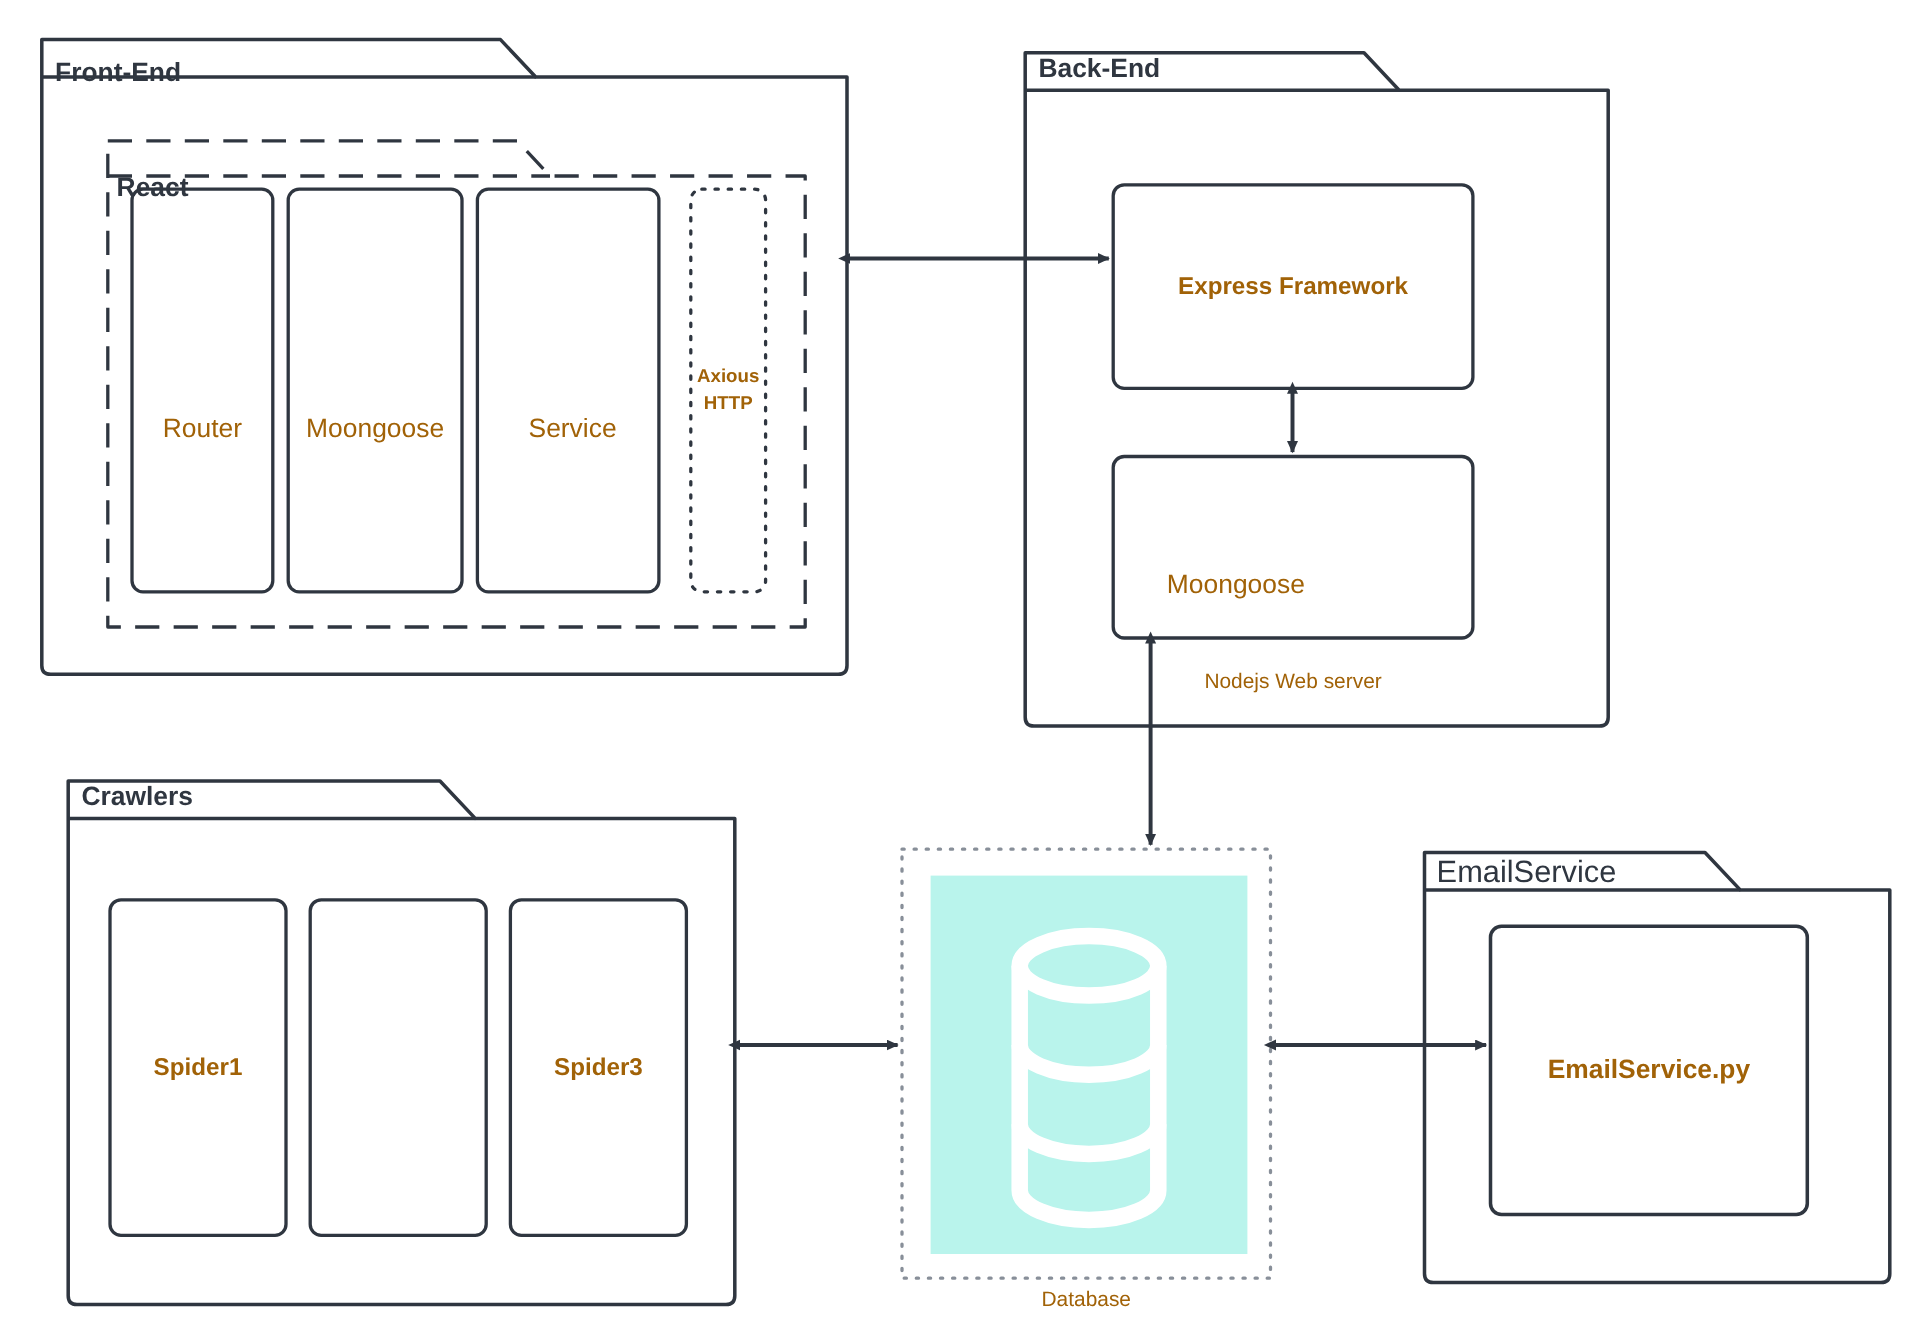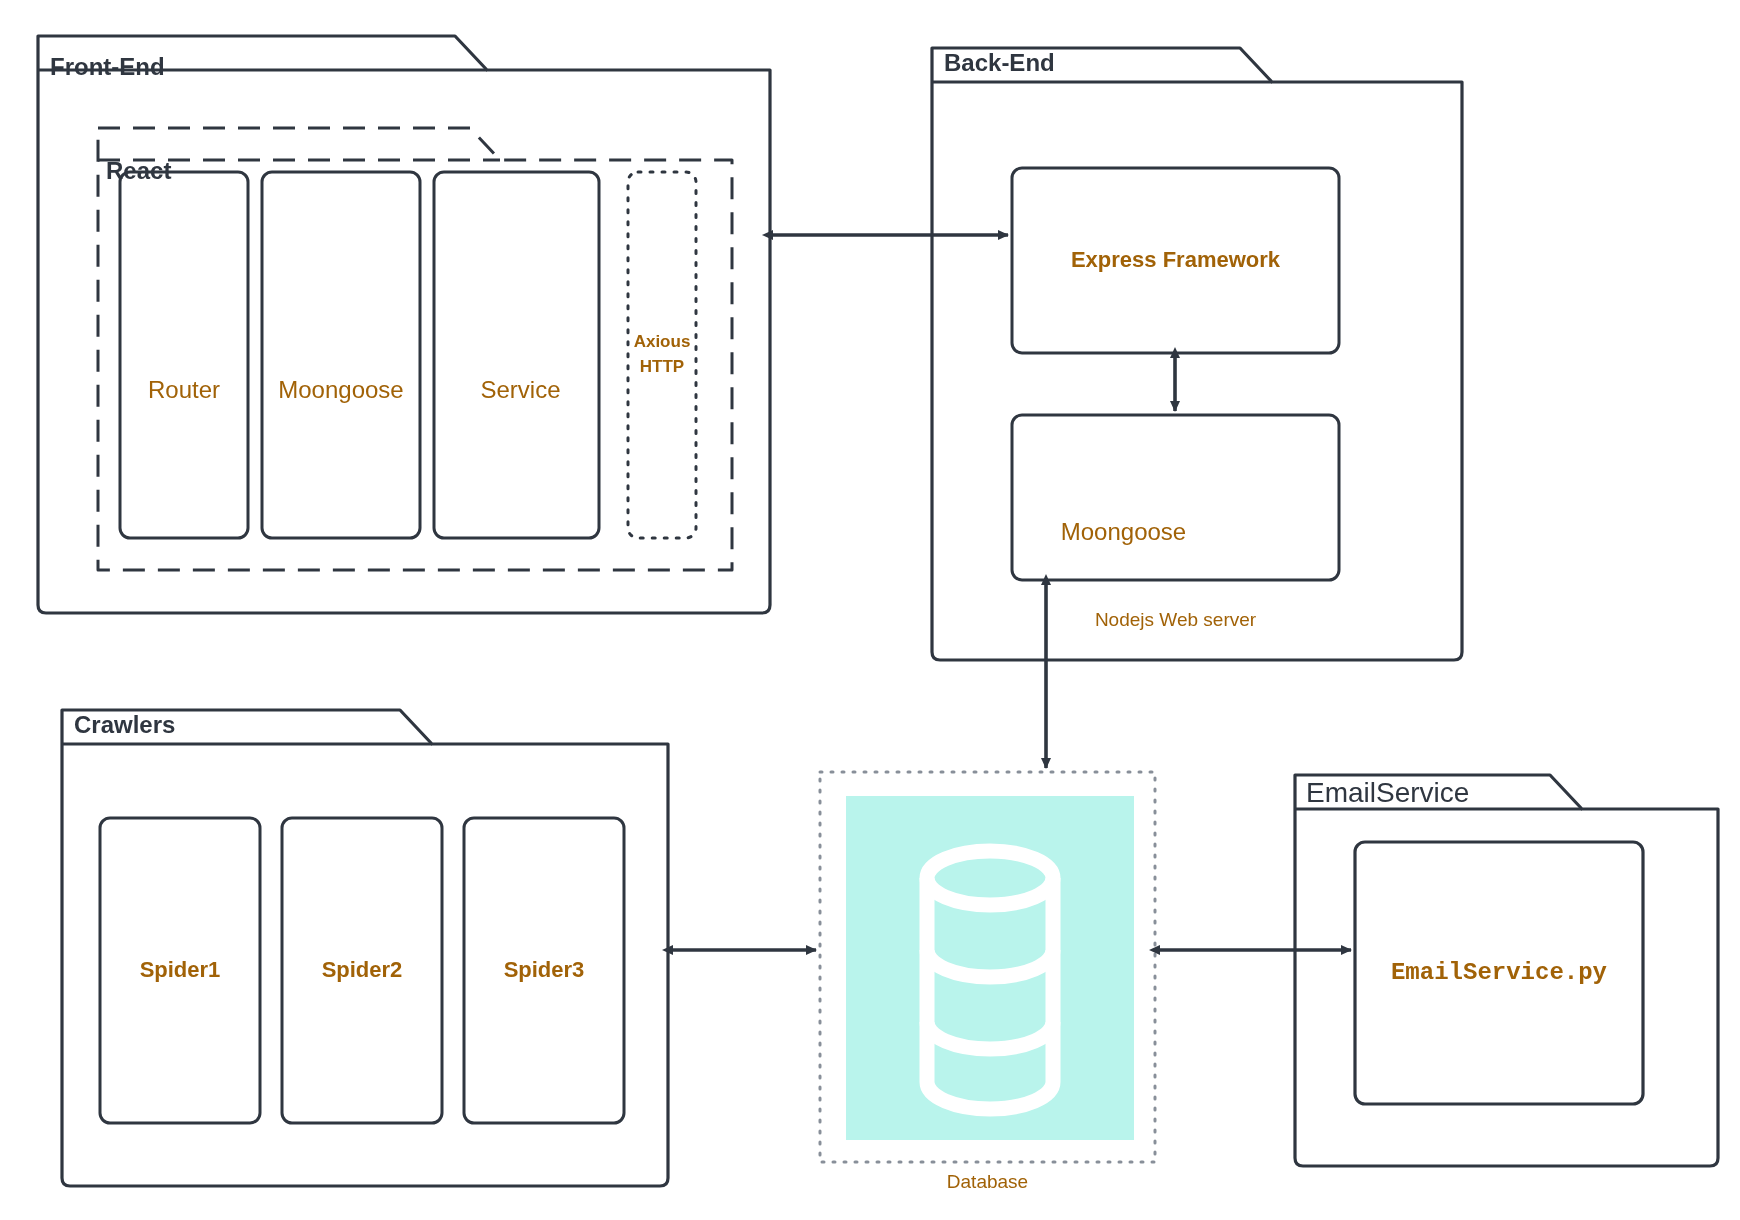--- a/index.html
+++ b/index.html
@@ -177,22 +177,21 @@
   <div class="lbl lbl-folder" style="left:944px; top:49px;">Back-End</div>
 
   <div class="lbl lbl-node-bold ctr" style="left:1012px; top:168px; width:327px; height:185px;">Express Framework</div>
   <div class="lbl lbl-node ctr" style="left:960px; top:415px; width:327px; height:165px;">Moongoose</div>
 
   <div class="lbl lbl-small ctr" style="left:1012px; top:605px; width:327px; height:30px;">Nodejs Web server</div>
 
   <div class="lbl lbl-folder" style="left:74px; top:711px;">Crawlers</div>
 
   <div class="lbl lbl-node-bold ctr" style="left:100px; top:818px; width:160px; height:305px;">Spider1</div>
-  <div class="lbl lbl-node-bold ctr" style="left:282px; top:818px; width:160px; height:305px;">Spider2</div>
   <div class="lbl lbl-node-bold ctr" style="left:464px; top:818px; width:160px; height:305px;">Spider3</div>
 
   <div class="lbl lbl-small ctr" style="left:820px; top:1168px; width:335px; height:28px;">Database</div>
 
   <div class="lbl lbl-folder-light" style="left:1306px; top:776px;">EmailService</div>
 
-  <div class="lbl lbl-node-bold ctr" style="left:1355px; top:842px; width:288px; height:262px; font-size:24px;font-family:Liberation Mono, monospace;">EmailService.py</div>
+  <div class="lbl lbl-node-bold ctr" style="left:1355px; top:842px; width:288px; height:262px; font-size:24px;">EmailService.py</div>
 
 </div>
 
 </body></html>

